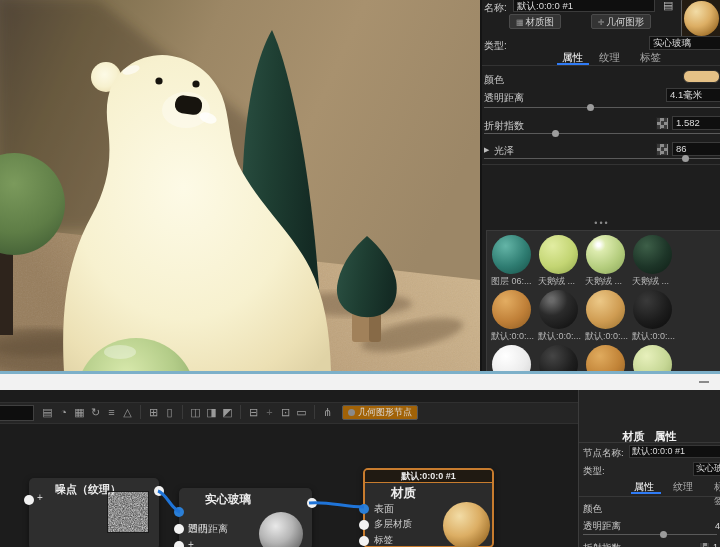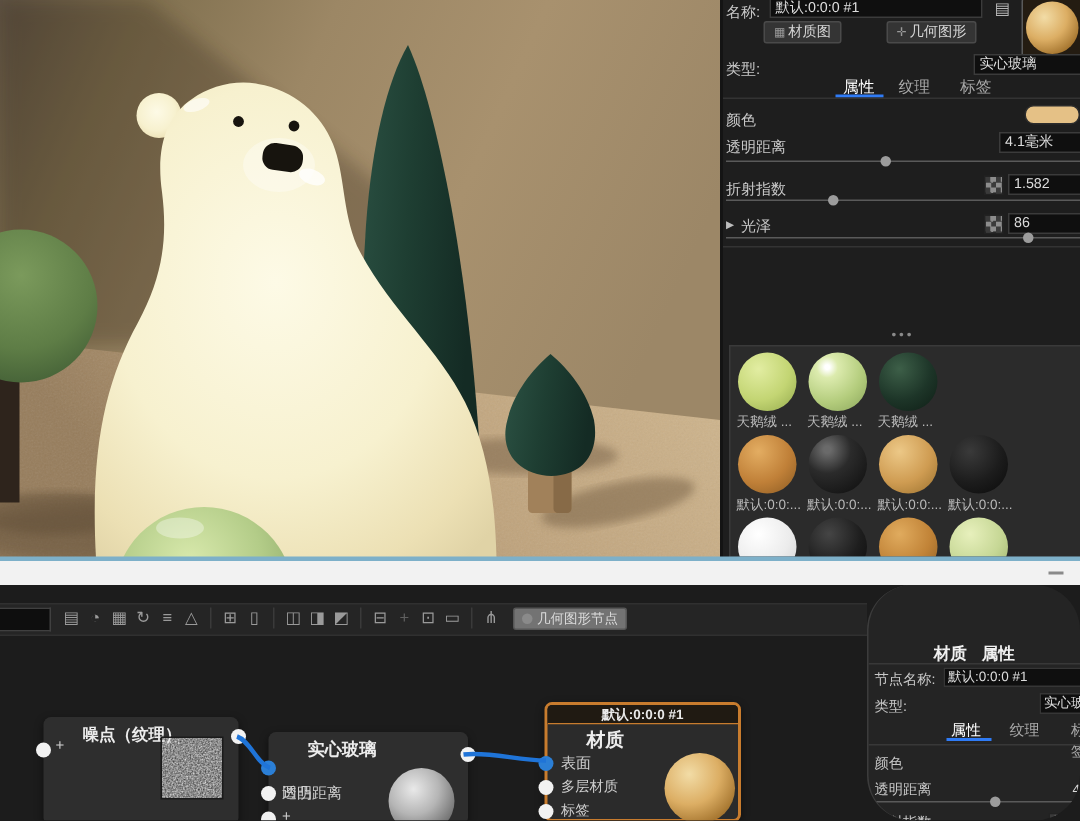--- a/index.html
+++ b/index.html
@@ -58,31 +58,31 @@
   #white-band { left:0; top:374px; width:720px; height:16px; background:#f2f2f2; }
   #collapse-dash { left:699px; top:381px; width:10px; height:2px; background:#8a8a8a; }
 
   
   #bottom { left:0; top:390px; width:720px; height:157px; background:#1c1c1c; overflow:hidden; }
   #toolbar { left:0; top:12px; width:578px; height:22px; background:#252525; border-top:1px solid #303030; border-bottom:1px solid #303030; }
   #toolbar-input { left:0; top:15px; width:34px; height:16px; background:#0e0e0e; border:1px solid #404040; border-left:none; }
   .tb-icons { left:42px; top:13px; display:flex; align-items:center; gap:5px; }
   .tb-ic { font-size:11px; line-height:18px; color:#9a9a9a; width:11px; text-align:center; }
   .tb-sep { width:1px; height:14px; background:#3a3a3a; margin:0 2px; }
-  #geo-btn { display:flex; align-items:center; gap:3px; background:#737373; border:1px solid #565656; border-radius:2px; color:#dcdcdc; font-size:9px; line-height:13px; padding:0 5px; height:15px; margin-left:4px; white-space:nowrap; }
+  #geo-btn { display:flex; align-items:center; gap:3px; background:#a16207; border:1px solid #565656; border-radius:2px; color:#dcdcdc; font-size:9px; line-height:13px; padding:0 5px; height:15px; margin-left:4px; white-space:nowrap; }
   #geo-btn .gicon { width:7px; height:7px; border-radius:50%; background:#8a8a8a; }
 
   .node { position:absolute; background:#2e2e2e; border-radius:5px; box-shadow:0 2px 6px rgba(0,0,0,.45); }
   .node-title { font-weight:bold; color:#ececec; font-size:11px; padding:4px 6px 2px 6px; white-space:nowrap;margin-left:20px; }
   .port { position:absolute; width:10px; height:10px; border-radius:50%; background:#f2f2f2; }
   .port.blue { background:#2b7fd6; }
   .port-lbl { position:absolute; font-size:10px; color:#cfcfcf; white-space:nowrap; }
   .gray-sphere { border-radius:50%; background:radial-gradient(circle at 38% 32%, #e9e9e9, #b5b5b5 42%, #6f6f6f 78%, #484848); }
 
-  #node-panel { left:578px; top:0; width:142px; height:157px; background:#242424; border-left:1px solid #3c3c3c; overflow:hidden;border-radius:30px; }
+  #node-panel { left:578px; top:0; width:142px; height:157px; background:#242424; border-left:1px solid #3c3c3c; overflow:hidden; }
   #node-panel .hdr { position:absolute; top:36px; left:0; width:100%; text-align:center; }
   #node-panel .hdr span { font-weight:bold; font-size:11px; color:#f0f0f0; margin:0 5px; }
   .np-lbl { font-size:9.5px; color:#c8c8c8; white-space:nowrap; }
   .np-field { background:#0f0f0f; border:1px solid #363636; color:#dcdcdc; font-size:9px; line-height:11px; padding:0 2px; overflow:hidden; white-space:nowrap; }
   .np-tab { font-size:10px; color:#a9a9a9; }
   .np-tab.active { color:#ffffff; }
   .accent-underline { background:#2f7bf5; height:2px; }
 </style>
 </head>
 <body>
@@ -214,20 +214,24 @@
   <div class="abs slider" style="left:2px; top:158px; width:236px;">
       <div class="knob" style="left: calc(85% - 3px);"></div>
     </div>
 
   <div class="abs divider" style="left:0; top:164px; width:240px;"></div>
   <div class="abs dots" style="left:0; top:218px; width:240px; text-align:center;">•••</div>
 
   <div class="abs" id="library">
     <div class="lib-row">
       <div class="lib-cell">
+          <div class="lib-sphere ls0"></div>
+          <div class="lib-label">图层 06:...</div>
+        </div>
+      <div class="lib-cell">
           <div class="lib-sphere ls2"></div>
           <div class="lib-label">天鹅绒 ...</div>
         </div>
       <div class="lib-cell">
           <div class="lib-sphere ls3"></div>
           <div class="lib-label">天鹅绒 ...</div>
         </div>
       <div class="lib-cell">
           <div class="lib-sphere ls4"></div>
           <div class="lib-label">天鹅绒 ...</div>

